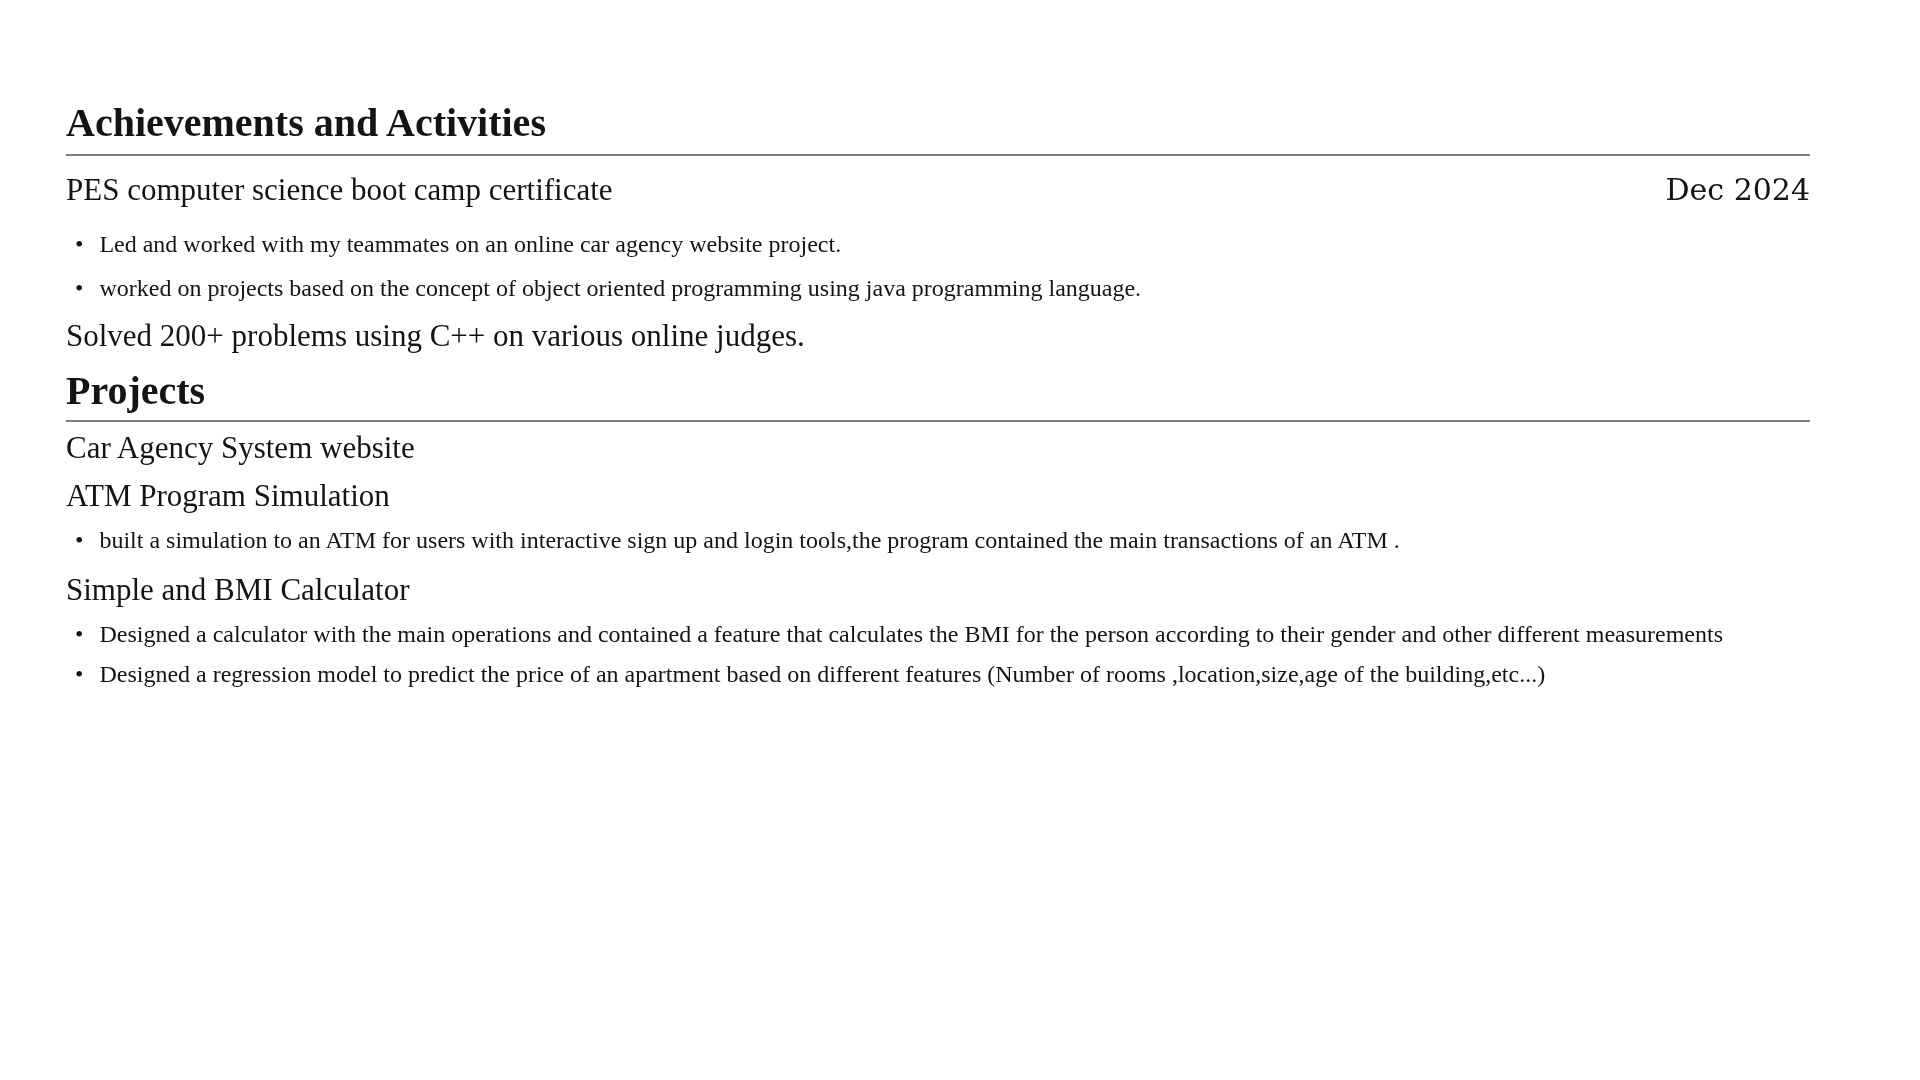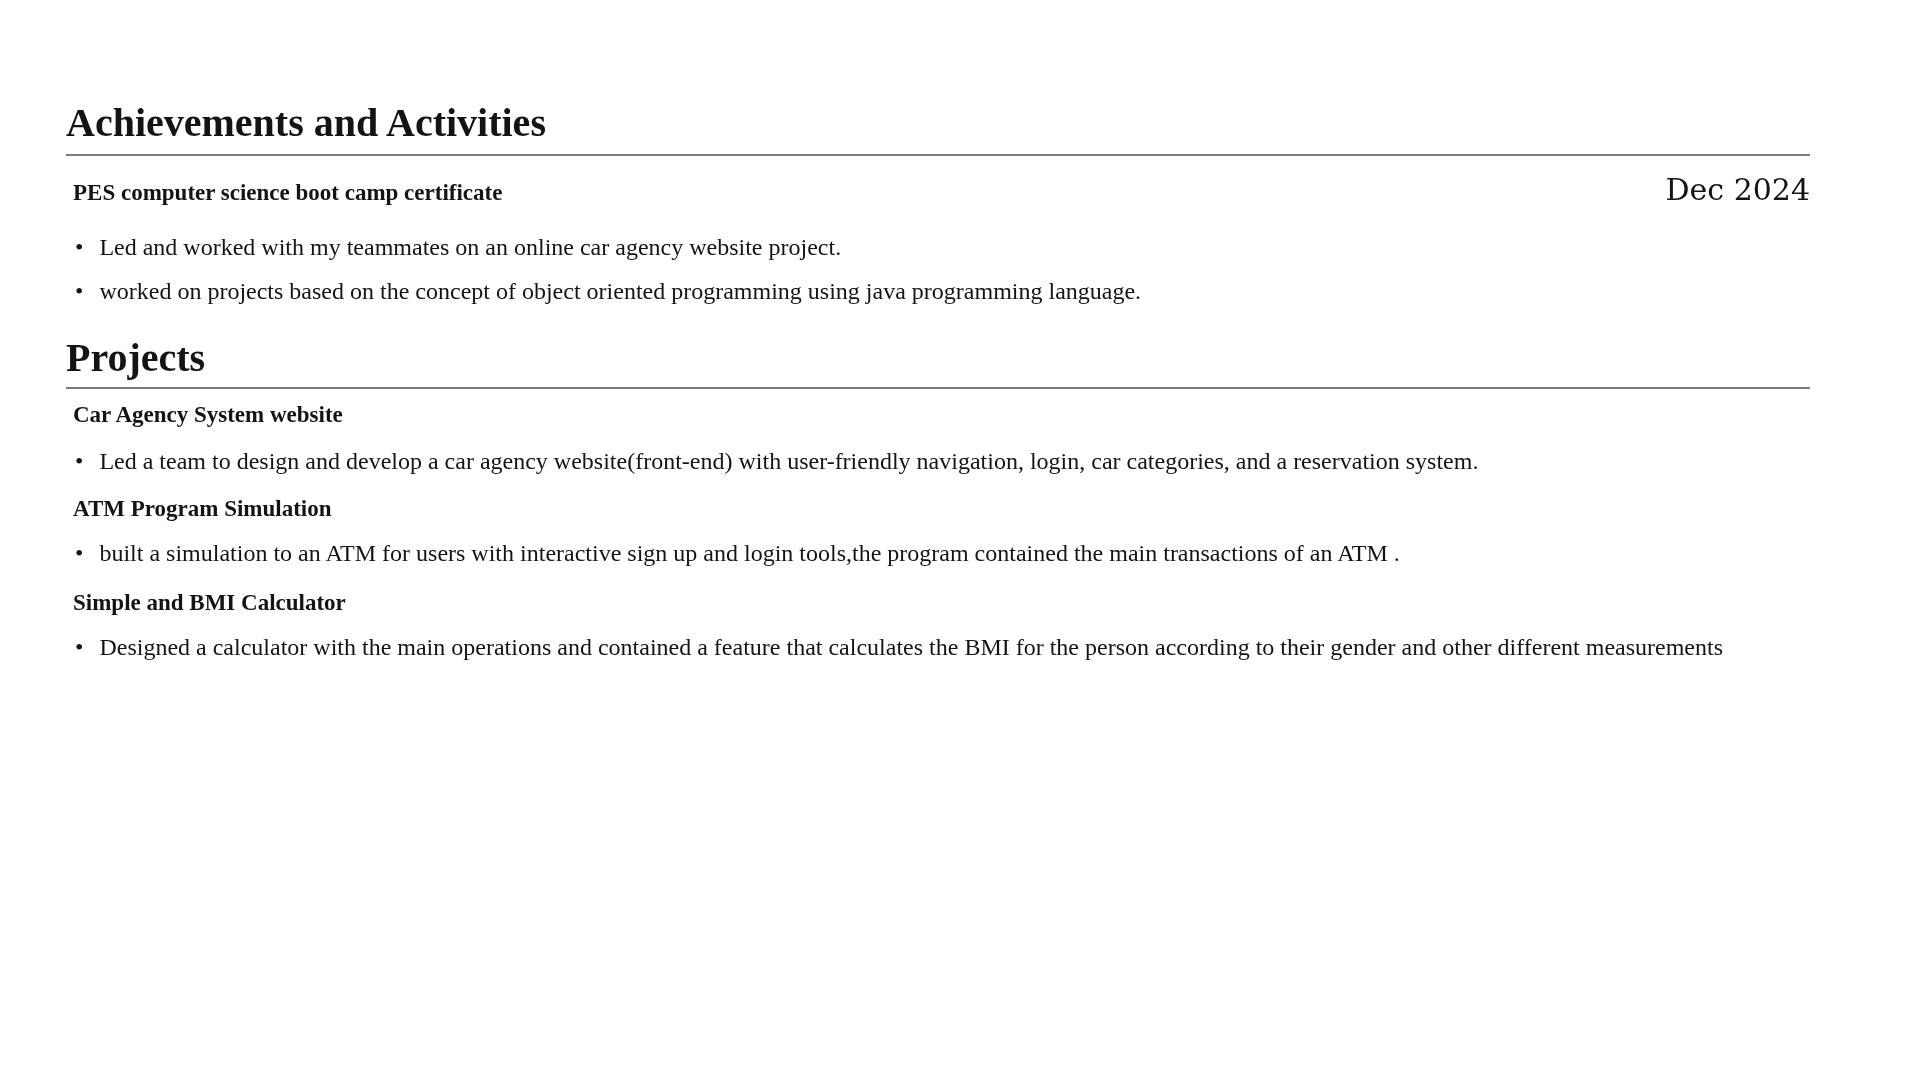--- a/index.html
+++ b/index.html
@@ -21,21 +21,21 @@
   .rule {
     height:2px; background:var(--rule-color,#7d7d7d);
     margin-top:8px;
   }
   .rule.projects-rule { margin-top:6px; }
   .entry-row {
     display:flex; justify-content:space-between; align-items:baseline;
     position:relative;
   }
   .entry-title {
-    font-weight:700; font-size:23px; line-height:36px; margin-left:7px;
+    font-weight:400; font-size:31px; line-height:36px; 
   }
   .entry-date, .entry-link {
     font-family:"DejaVu Serif","Liberation Serif",serif;
     font-size:30px; line-height:36px; white-space:nowrap;
   }
   .raised-date .entry-date {
     position:absolute; right:0; top:-26px;
   }
   .bullets { list-style:none; margin:0; padding:0; }
   .bullets li {
@@ -80,44 +80,45 @@
     </div>
     <ul class="bullets ul-pes">
       <li>Led and worked with my teammates on an online car agency website project.</li>
     </ul>
 
     <ul class="bullets ul-hacker">
       <li>worked on projects based on the concept of object oriented programming using java programming language.</li>
     </ul>
 
     <div class="entry-row row-solved">
+      <span class="entry-title">Solved 200+ problems using C++ on various online judges.</span>
     </div>
   </section>
 
   <section>
     <h1 class="section-title projects">Projects</h1>
     <div class="rule projects-rule"></div>
 
     <div class="entry-row row-car">
       <span class="entry-title">Car Agency System website</span>
     </div>
-    <ul class="bullets ul-car">
-      <li>Led a team to design and develop a car agency website(front-end) with user-friendly navigation, login, car categories, and a reservation system.</li>
-    </ul>
 
     <div class="entry-row row-atm">
       <span class="entry-title">ATM Program Simulation</span>
     </div>
     <ul class="bullets ul-atm">
       <li>built a simulation to an ATM for users with interactive sign up and login tools,the program contained the main transactions of an ATM .</li>
     </ul>
 
     <div class="entry-row row-bmi">
       <span class="entry-title">Simple and BMI Calculator</span>
     </div>
     <ul class="bullets ul-bmi">
       <li>Designed a calculator with the main operations and contained a feature that calculates the BMI for the person according to their gender and other different measurements</li>
     </ul>
 
+    <ul class="bullets ul-housing">
+      <li>Designed a regression model to predict the price of an apartment based on different features (Number of rooms ,location,size,age of the building,etc...)</li>
+    </ul>
   </section>
 
   <div class="watermark">خمسات</div>
 </div>
 
 </body></html>

